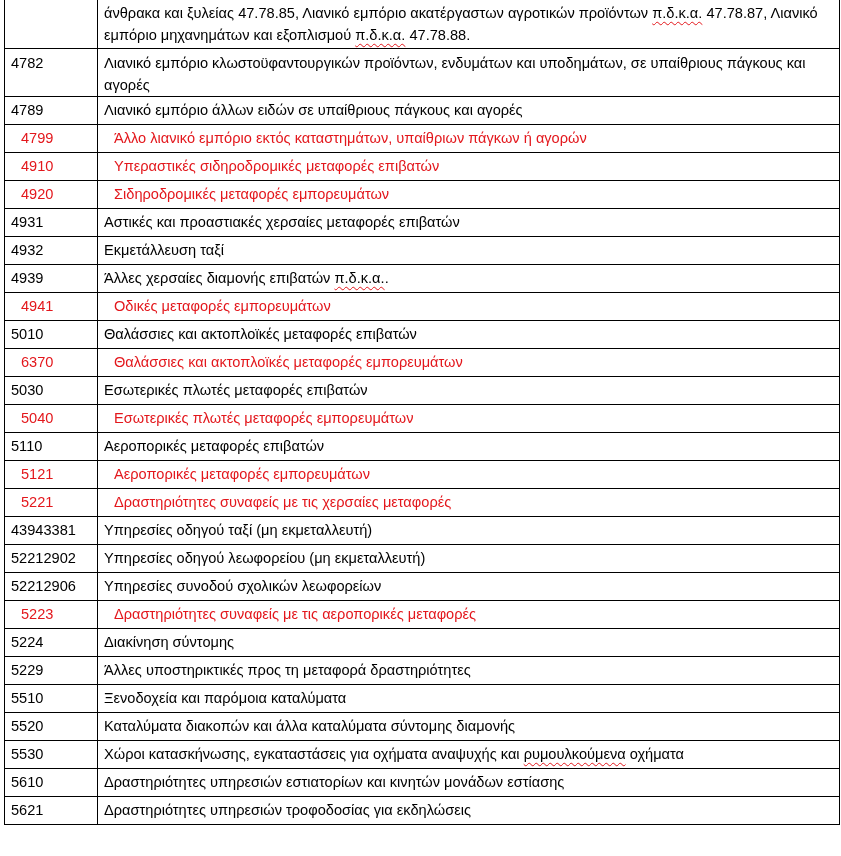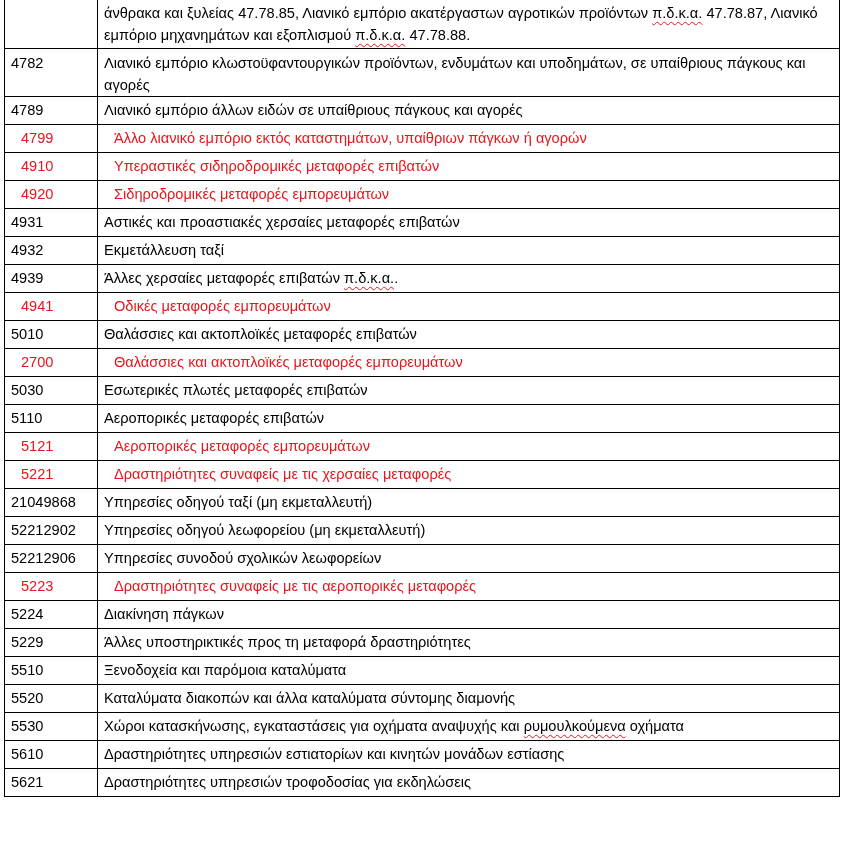--- a/index.html
+++ b/index.html
@@ -86,69 +86,73 @@
       <tr class="single">
         <td>4931</td>
         <td>Αστικές και προαστιακές χερσαίες μεταφορές επιβατών</td>
       </tr>
       <tr class="single">
         <td>4932</td>
         <td>Εκμετάλλευση ταξί</td>
       </tr>
       <tr class="single">
         <td>4939</td>
-        <td><span>Άλλες χερσαίες μεταφορές επιβατών </span><span class="spell">π.δ.κ.α.</span><span>.</span></td>
+        <td><span>Άλλες χερσαίες διαμονής επιβατών </span><span class="spell">π.δ.κ.α.</span><span>.</span></td>
       </tr>
       <tr class="single red">
         <td>4941</td>
         <td>Οδικές μεταφορές εμπορευμάτων</td>
       </tr>
       <tr class="single">
         <td>5010</td>
         <td>Θαλάσσιες και ακτοπλοϊκές μεταφορές επιβατών</td>
       </tr>
       <tr class="single red">
-        <td>2700</td>
+        <td>6370</td>
         <td>Θαλάσσιες και ακτοπλοϊκές μεταφορές εμπορευμάτων</td>
       </tr>
       <tr class="single">
         <td>5030</td>
         <td>Εσωτερικές πλωτές μεταφορές επιβατών</td>
+      </tr>
+      <tr class="single red">
+        <td>5040</td>
+        <td>Εσωτερικές πλωτές μεταφορές εμπορευμάτων</td>
       </tr>
       <tr class="single">
         <td>5110</td>
         <td>Αεροπορικές μεταφορές επιβατών</td>
       </tr>
       <tr class="single red">
         <td>5121</td>
         <td>Αεροπορικές μεταφορές εμπορευμάτων</td>
       </tr>
       <tr class="single red">
         <td>5221</td>
         <td>Δραστηριότητες συναφείς με τις χερσαίες μεταφορές</td>
       </tr>
       <tr class="single">
-        <td>21049868</td>
+        <td>43943381</td>
         <td>Υπηρεσίες οδηγού ταξί (μη εκμεταλλευτή)</td>
       </tr>
       <tr class="single">
         <td>52212902</td>
         <td>Υπηρεσίες οδηγού λεωφορείου (μη εκμεταλλευτή)</td>
       </tr>
       <tr class="single">
         <td>52212906</td>
         <td>Υπηρεσίες συνοδού σχολικών λεωφορείων</td>
       </tr>
       <tr class="single red">
         <td>5223</td>
         <td>Δραστηριότητες συναφείς με τις αεροπορικές μεταφορές</td>
       </tr>
       <tr class="single">
         <td>5224</td>
-        <td>Διακίνηση πάγκων</td>
+        <td>Διακίνηση σύντομης</td>
       </tr>
       <tr class="single">
         <td>5229</td>
         <td>Άλλες υποστηρικτικές προς τη μεταφορά δραστηριότητες</td>
       </tr>
       <tr class="single">
         <td>5510</td>
         <td>Ξενοδοχεία και παρόμοια καταλύματα</td>
       </tr>
       <tr class="single">

